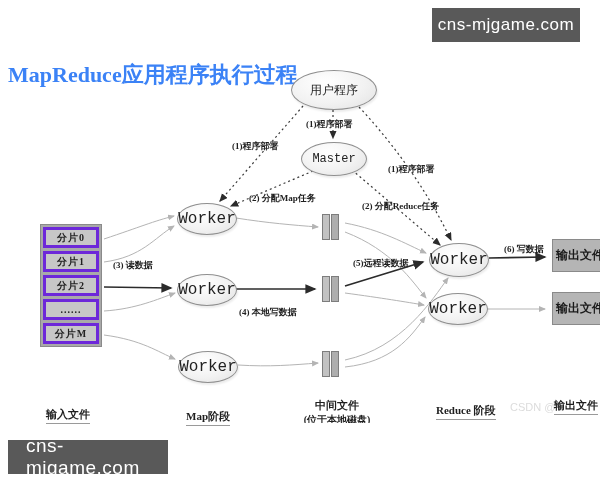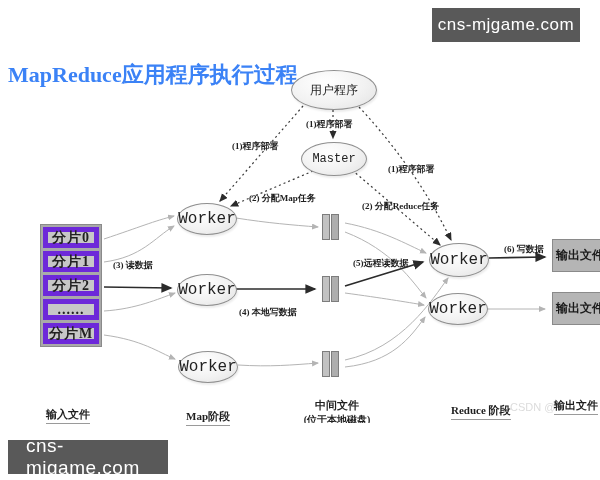--- a/index.html
+++ b/index.html
@@ -34,23 +34,23 @@
   #worker-map-2{left:177px;top:274px;}
   #worker-map-3{left:178px;top:351px;}
   #worker-reduce-1{left:429px;top:243px;height:32px;}
   #worker-reduce-2{left:428px;top:293px;}
   #splits{
     position:absolute;z-index:2;left:40px;top:224px;width:62px;height:123px;
     background:#a9a9a9;border:1px solid #8a8a8a;box-sizing:border-box;
     display:flex;flex-direction:column;justify-content:space-between;padding:2px;
   }
   .split-row{
-    height:21px;background:#c7c7c7;border:5px solid #6d28d9;box-sizing:border-box;
+    height:21px;background:#c7c7c7;border:3px solid #6d28d9;box-sizing:border-box;
     display:flex;align-items:center;justify-content:center;
-    font-size:14px;font-weight:bold;color:#222;letter-spacing:1px;
+    font-size:10px;font-weight:bold;color:#222;letter-spacing:1px;
   }
   .ifile{position:absolute;z-index:2;width:20px;height:26px;display:flex;gap:1px;}
   .ifile .bar{width:8px;height:100%;background:#c2c2c2;border:1px solid #7d7d7d;box-sizing:border-box;}
   .ifile .bar.r{background:#aeaeae;}
   #ifile-1{left:322px;top:214px;}
   #ifile-2{left:322px;top:276px;}
   #ifile-3{left:322px;top:351px;}
   .outbox{
     position:absolute;z-index:2;left:552px;width:54px;height:33px;
     background:#b5b5b5;border:1px solid #8a8a8a;box-sizing:border-box;
@@ -170,17 +170,17 @@
   <div class="elabel" style="left:239px;top:272px;margin-top:34px;">(4) 本地写数据</div>
   <div class="elabel" style="left:353px;top:257px;">(5)远程读数据</div>
   <div class="elabel" style="left:497px;top:243px;padding-left:7px;">(6) 写数据</div>
 
   <div class="stage-label" style="left:46px;top:407px;">输入文件</div>
   <div class="stage-label" style="left:186px;top:409px;">Map阶段</div>
   <div id="lbl-intermediate">
     <div class="line1">中间文件</div>
     <div class="line2">(位于本地磁盘)</div>
   </div>
-  <div class="stage-label" style="left:436px;top:403px;margin-left:15px;">Reduce 阶段</div>
+  <div class="stage-label" style="left:436px;top:403px;">Reduce 阶段</div>
   <div id="lbl-csdn">CSDN @</div>
   <div class="stage-label" id="lbl-output">输出文件</div>
 
 </div>
 
 </body></html>

